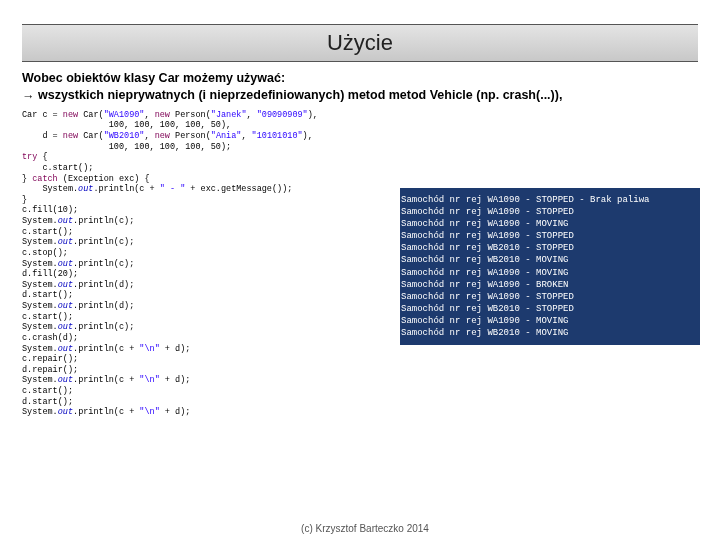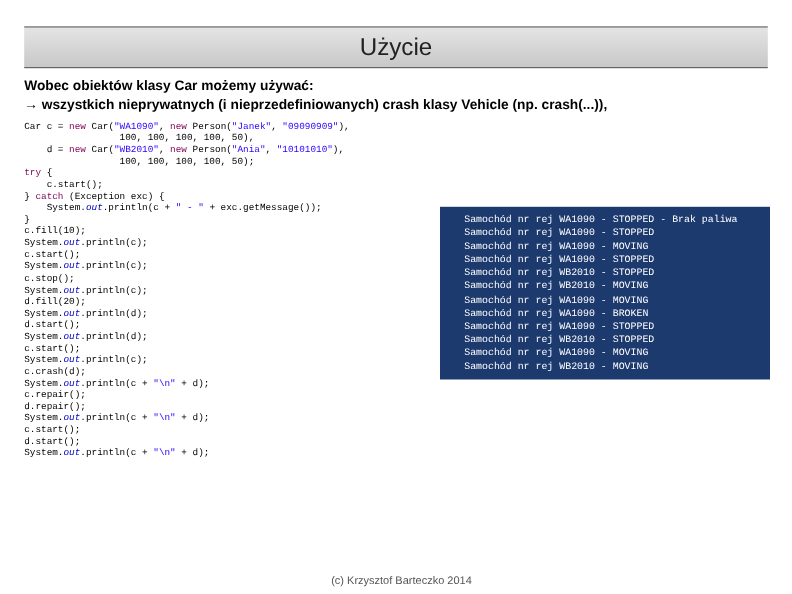--- a/index.html
+++ b/index.html
@@ -5,33 +5,33 @@
   * { margin: 0; padding: 0; box-sizing: border-box; }
   body { width: 720px; height: 540px; background: #fff; font-family: Arial, sans-serif; position: relative; overflow: hidden; }
   .title-bar { margin: 24px 22px 8px 22px; height: 38px; background: linear-gradient(to bottom, #e4e4e4, #c8c8c8); border-top: 1px solid #555; border-bottom: 1px solid #555; display: flex; align-items: center; justify-content: center; }
   .title-bar h1 { font-size: 22px; font-weight: normal; font-family: "Trebuchet MS", Arial, sans-serif; color: #222; }
   .desc { margin: 6px 22px 6px 22px; font-size: 12.5px; line-height: 1.35; color: #000; }
   .code-area { margin: 4px 22px 0 22px; position: relative; }
   pre.code { font-family: "Courier New", monospace; font-size: 8.5px; line-height: 1.25; color: #000; white-space: pre; }
   .kw { color: #7f0055; font-weight: normal; }
   .str { color: #2a00ff; }
   .em { font-style: italic; color: #0000c0; }
-  .console { position: absolute; top: 78px; right: -2px; width: 300px; background: #1d3a6e; color: #fff; font-family: "Courier New", monospace; font-size: 9px; line-height: 1.35; padding: 6px 22px; }
+  .console { position: absolute; top: 78px; right: -2px; width: 300px; background: #1d3a6e; color: #fff; font-family: "Courier New", monospace; font-size: 9px; line-height: 1.35; padding: 6px 1px; }
   .footer { position: absolute; bottom: 6px; left: 10px; right: 0; text-align: center; font-size: 10px; color: #555; }
 </style>
 </head>
 <body>
 
 <div class="title-bar">
   <h1>Użycie</h1>
 </div>
 
 <div class="desc">
   <div style="font-weight:bold">Wobec obiektów klasy Car możemy używać:</div>
-  <div style="font-weight:bold">→ wszystkich nieprywatnych (i nieprzedefiniowanych) crash klasy Vehicle (np. crash(...)),</div>
+  <div style="font-weight:bold">→ wszystkich nieprywatnych (i nieprzedefiniowanych) metod metod Vehicle (np. crash(...)),</div>
 </div>
 
 <div class="code-area">
 <pre class="code"><span>Car c = </span><span class="kw">new</span><span> Car(</span><span class="str">"WA1090"</span><span>, </span><span class="kw">new</span><span> Person(</span><span class="str">"Janek"</span><span>, </span><span class="str">"09090909"</span><span>),</span>
 <span>                 100, 100, 100, 100, 50),</span>
 <span>    d = </span><span class="kw">new</span><span> Car(</span><span class="str">"WB2010"</span><span>, </span><span class="kw">new</span><span> Person(</span><span class="str">"Ania"</span><span>, </span><span class="str">"10101010"</span><span>),</span>
 <span>                 100, 100, 100, 100, 50);</span>
 <span class="kw">try</span><span> {</span>
 <span>    c.start();</span>
 <span>} </span><span class="kw">catch</span><span> (Exception exc) {</span>

